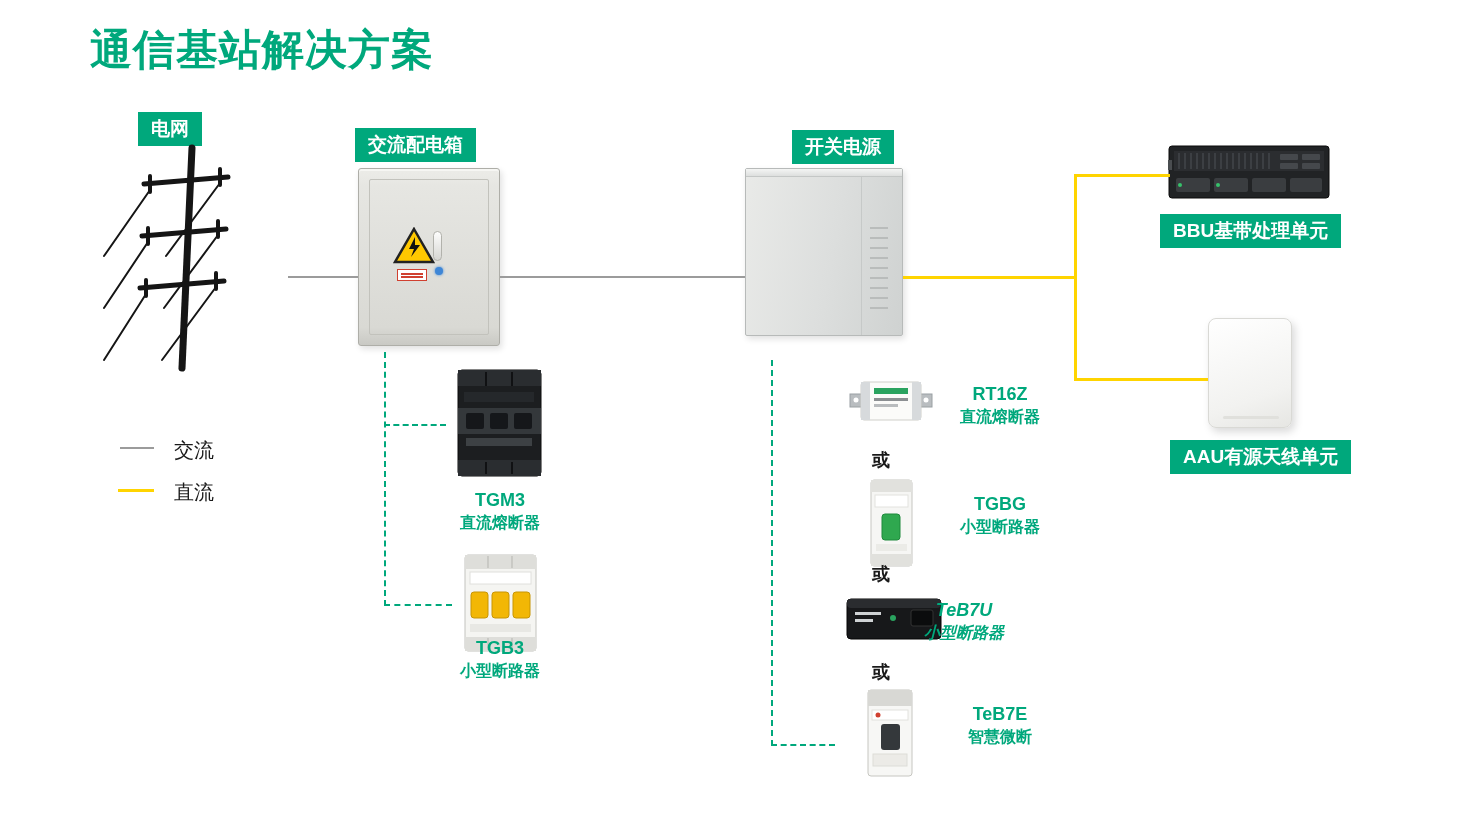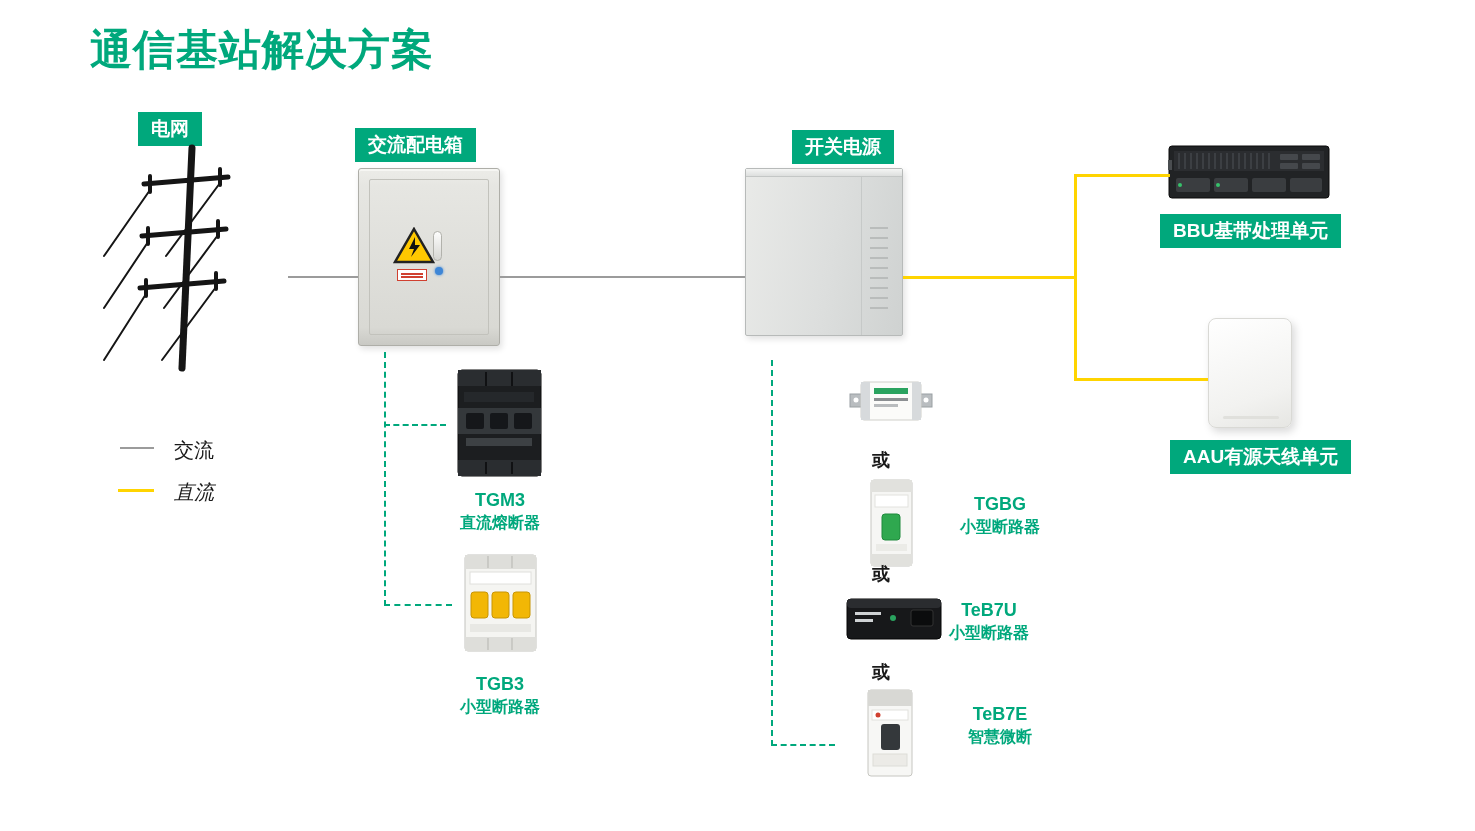--- a/index.html
+++ b/index.html
@@ -147,21 +147,21 @@
   <div class="line line-gray" style="left:288px;top:276px;width:70px;height:2px;"></div>
   <div class="line line-gray" style="left:500px;top:276px;width:245px;height:2px;"></div>
   <div class="line line-yellow" style="left:903px;top:276px;width:172px;height:3px;"></div>
   <div class="line line-yellow" style="left:1074px;top:174px;width:3px;height:207px;"></div>
   <div class="line line-yellow" style="left:1074px;top:174px;width:96px;height:3px;"></div>
   <div class="line line-yellow" style="left:1074px;top:378px;width:134px;height:3px;"></div>
 
   <div class="line line-gray" style="left:120px;top:447px;width:34px;height:2px;"></div>
   <div class="legend-text" style="left:174px;top:437px;text-align:right;">交流</div>
   <div class="line line-yellow" style="left:118px;top:489px;width:36px;height:3px;"></div>
-  <div class="legend-text" style="left:174px;top:479px;font-style:italic;">直流</div>
+  <div class="legend-text" style="left:174px;top:479px;">直流</div>
 
   <div class="dash-v" style="left:384px;top:352px;height:254px;"></div>
   <div class="dash-h" style="left:384px;top:424px;width:62px;"></div>
   <div class="dash-h" style="left:384px;top:604px;width:68px;"></div>
   <div class="dash-v" style="left:771px;top:360px;height:386px;"></div>
   <div class="dash-h" style="left:771px;top:744px;width:64px;"></div>
 
   <div class="imgwrap" style="left:452px;top:368px;">
     <svg width="95" height="110" viewBox="0 0 95 110">
       <rect x="6" y="2" width="83" height="106" rx="4" fill="#1c1e20" stroke="#0a0a0a"></rect>
@@ -197,39 +197,43 @@
       <line x1="30" y1="86" x2="30" y2="98"></line>
           <line x1="54" y1="86" x2="54" y2="98"></line>
         </g>
       <rect x="12" y="20" width="61" height="12" fill="#ffffff" stroke="#e0e0dc"></rect>
       <rect x="13" y="40" width="17" height="26" rx="3" fill="#F2B705" stroke="#c79505"></rect>
       <rect x="34" y="40" width="17" height="26" rx="3" fill="#F2B705" stroke="#c79505"></rect>
       <rect x="55" y="40" width="17" height="26" rx="3" fill="#F2B705" stroke="#c79505"></rect>
       <rect x="12" y="72" width="61" height="8" fill="#e8e8e4"></rect>
     </svg>
   </div>
-  <div class="ptext" style="left:435px;top:672px;width:130px;">
+  <div class="ptext" style="left:435px;top:636px;width:130px;">
     <div class="pname">TGB3</div>
     <div class="pdesc">小型断路器</div>
   </div>
 
   <div class="imgwrap" style="left:848px;top:372px;">
     <svg width="86" height="58" viewBox="0 0 86 58">
       <rect x="2" y="22" width="16" height="13" fill="#b9bdc0" stroke="#9aa0a3"></rect>
       <circle cx="8" cy="28" r="2.5" fill="#fff"></circle>
       <rect x="68" y="22" width="16" height="13" fill="#b9bdc0" stroke="#9aa0a3"></rect>
       <circle cx="78" cy="28" r="2.5" fill="#fff"></circle>
       <rect x="13" y="10" width="60" height="38" rx="3" fill="#fbfbf9" stroke="#cfcfca"></rect>
       <rect x="13" y="10" width="9" height="38" fill="#d7dadc"></rect>
       <rect x="64" y="10" width="9" height="38" fill="#d7dadc"></rect>
       <rect x="26" y="16" width="34" height="6" fill="#2aa35f"></rect>
       <rect x="26" y="26" width="34" height="3" fill="#8c8f92"></rect>
       <rect x="26" y="32" width="24" height="3" fill="#b9bcbe"></rect>
     </svg>
   </div>
+  <div class="ptext" style="left:940px;top:382px;width:120px;">
+    <div class="pname">RT16Z</div>
+    <div class="pdesc">直流熔断器</div>
+  </div>
 
   <div class="or" style="left:872px;top:448px;">或</div>
 
   <div class="imgwrap" style="left:862px;top:478px;">
     <svg width="58" height="90" viewBox="0 0 58 90">
       <rect x="9" y="2" width="41" height="86" rx="3" fill="#f6f6f4" stroke="#c6c6c1"></rect>
       <rect x="9" y="2" width="41" height="12" fill="#e1e1dd"></rect>
       <rect x="9" y="76" width="41" height="12" fill="#e1e1dd"></rect>
       <rect x="13" y="17" width="33" height="12" fill="#ffffff" stroke="#e2e2de"></rect>
       <rect x="20" y="36" width="18" height="26" rx="3" fill="#2FA84F" stroke="#1f8a3c"></rect>
@@ -248,21 +252,21 @@
       <rect x="2" y="9" width="94" height="40" rx="4" fill="#17181a" stroke="#050505"></rect>
       <rect x="2" y="9" width="94" height="9" rx="4" fill="#2a2c2f"></rect>
       <rect x="66" y="20" width="22" height="16" rx="2" fill="#0b0c0d" stroke="#333"></rect>
       <g fill="#cfd2d4">
         <rect x="10" y="22" width="26" height="3"></rect>
         <rect x="10" y="29" width="18" height="3"></rect>
       </g>
       <circle cx="48" cy="28" r="3" fill="#2aa35f"></circle>
     </svg>
   </div>
-  <div class="ptext" style="left:929px;top:598px;width:120px;">
+  <div class="ptext" style="left:904px;top:598px;width:120px;font-style:italic;">
     <div class="pname">TeB7U</div>
     <div class="pdesc">小型断路器</div>
   </div>
 
   <div class="or" style="left:872px;top:660px;">或</div>
 
   <div class="imgwrap" style="left:858px;top:688px;">
     <svg width="62" height="90" viewBox="0 0 62 90">
       <rect x="10" y="2" width="44" height="86" rx="3" fill="#f7f7f5" stroke="#c6c6c1"></rect>
       <rect x="10" y="2" width="44" height="16" fill="#d8d8d4"></rect>

